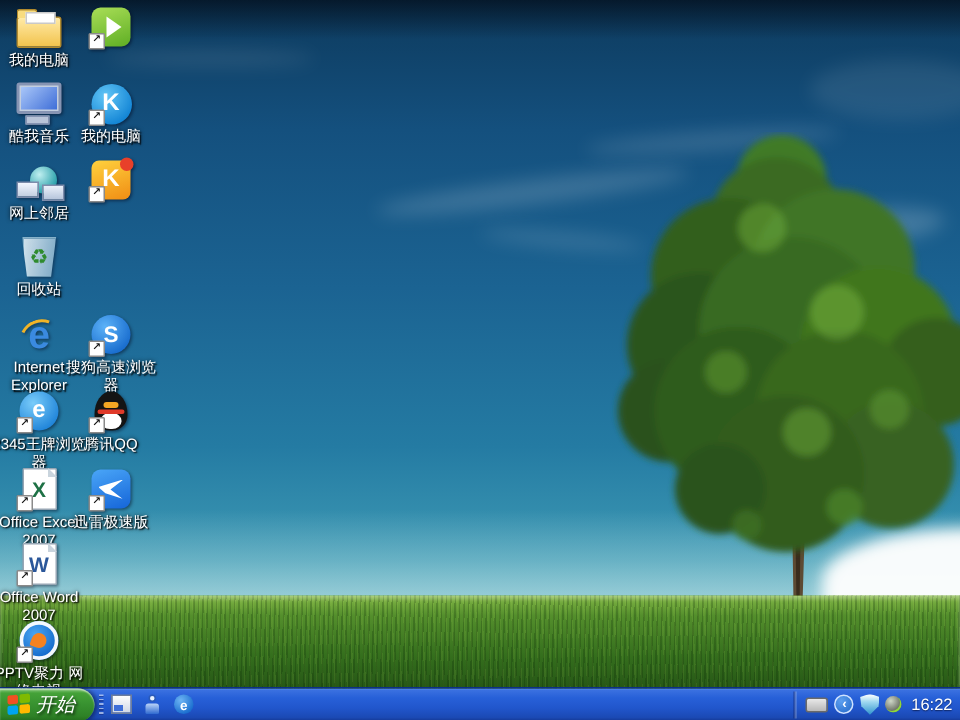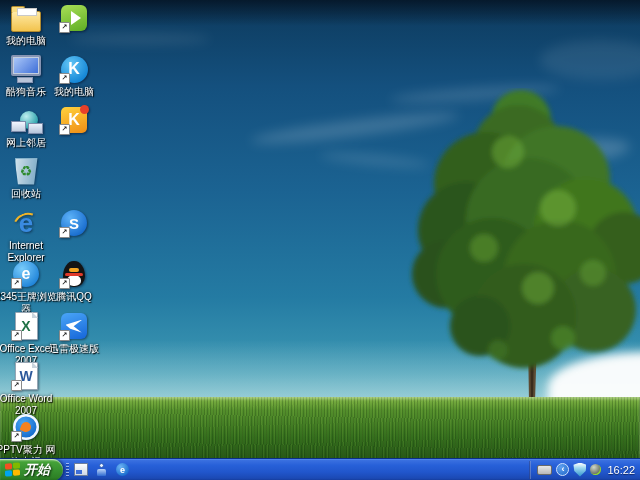--- a/index.html
+++ b/index.html
@@ -111,21 +111,21 @@
   .taskbar{position:absolute;left:0;top:458px;width:640px;height:22px;z-index:20;
     background:linear-gradient(180deg,#5a8ef0 0%,#3a70e0 6%,#2760d8 30%,#2156cc 62%,#1b49b4 92%,#163d9e 100%);
     border-top:1px solid #0c2f86;box-sizing:border-box;display:flex;align-items:center;}
   .startbtn{position:relative;height:22px;width:63px;display:flex;align-items:center;gap:4px;padding-left:5px;
     box-sizing:border-box;border-radius:0 11px 11px 0;cursor:pointer;
     background:linear-gradient(180deg,#8cc97c 0%,#44a238 14%,#389230 48%,#2e8126 84%,#226b1c 100%);
     box-shadow:inset 0 1px 1px rgba(255,255,255,.55),2px 0 3px rgba(0,0,20,.45);}
   .flag{width:15px;height:14px;display:grid;grid-template-columns:7px 7px;grid-template-rows:6px 6px;gap:1px;transform:skewY(-6deg);}
   .flag i{border-radius:1px 2px 1px 2px;}
   .f1{background:#f25022;} .f2{background:#7fba00;} .f3{background:#00a4ef;} .f4{background:#ffb900;}
-  .starttxt{color:#fff;font-weight:bold;font-style:italic;font-size:13px;text-shadow:1px 1px 2px rgba(0,0,0,.75);}
+  .starttxt{color:#fff;font-weight:normal;font-style:italic;font-size:13px;text-shadow:1px 1px 2px rgba(0,0,0,.75);}
   .qlgrip{width:3px;height:14px;margin-left:3px;
     background:repeating-linear-gradient(180deg,rgba(255,255,255,.55) 0 1px,rgba(20,40,120,.5) 1px 2px,transparent 2px 3px);}
   .ql{display:flex;align-items:center;gap:6px;padding:0 4px;}
   .qlicon{width:15px;height:15px;display:flex;align-items:center;justify-content:center;cursor:pointer;}
   .qdesk{position:relative;width:12px;height:11px;background:linear-gradient(#fdfdfd,#cfd8e6);border:1px solid #6d7d9c;}
   .qdesk:after{content:"";position:absolute;left:1px;bottom:1px;width:6px;height:4px;background:#3f6fd8;}
   .qmed{position:relative;width:11px;height:13px;}
   .qmed:before{content:"";position:absolute;left:3px;top:0;width:5px;height:5px;border-radius:50%;background:#e8f2ff;border:1px solid #2a5ab8;box-sizing:border-box;}
   .qmed:after{content:"";position:absolute;left:1px;bottom:0;width:9px;height:7px;background:linear-gradient(#bcd4f8,#2f6ad0);border-radius:2px 2px 1px 1px;}
   .qie{width:13px;height:13px;border-radius:50%;background:radial-gradient(circle at 35% 30%,#6db4f4,#1a6ecf 75%);
@@ -198,21 +198,21 @@
     <div class="g">
         <div class="folder"></div>
       </div>
     <div class="ilabel">我的电脑</div>
   </div>
 
   <div class="dicon" style="left:-6px;top:54px">
     <div class="g">
         <div class="pc"></div>
       </div>
-    <div class="ilabel">酷狗音乐</div>
+    <div class="ilabel">酷我音乐</div>
   </div>
 
   <div class="dicon" style="left:-6px;top:105px">
     <div class="g">
         <div class="net"></div>
       </div>
     <div class="ilabel">网上邻居</div>
   </div>
 
   <div class="dicon" style="left:-6px;top:156px">
@@ -288,20 +288,21 @@
         <span class="sc">↗</span>
       </div>
   </div>
 
 
   <div class="dicon" style="left:42px;top:208px">
     <div class="g">
         <div class="round sg">S</div>
         <span class="sc">↗</span>
       </div>
+    <div class="ilabel">搜狗高速浏览器</div>
   </div>
 
   <div class="dicon" style="left:42px;top:311px">
     <div class="g">
         <div class="xl">
           <i></i>
         </div>
         <span class="sc">↗</span>
       </div>
     <div class="ilabel">迅雷极速版</div>

